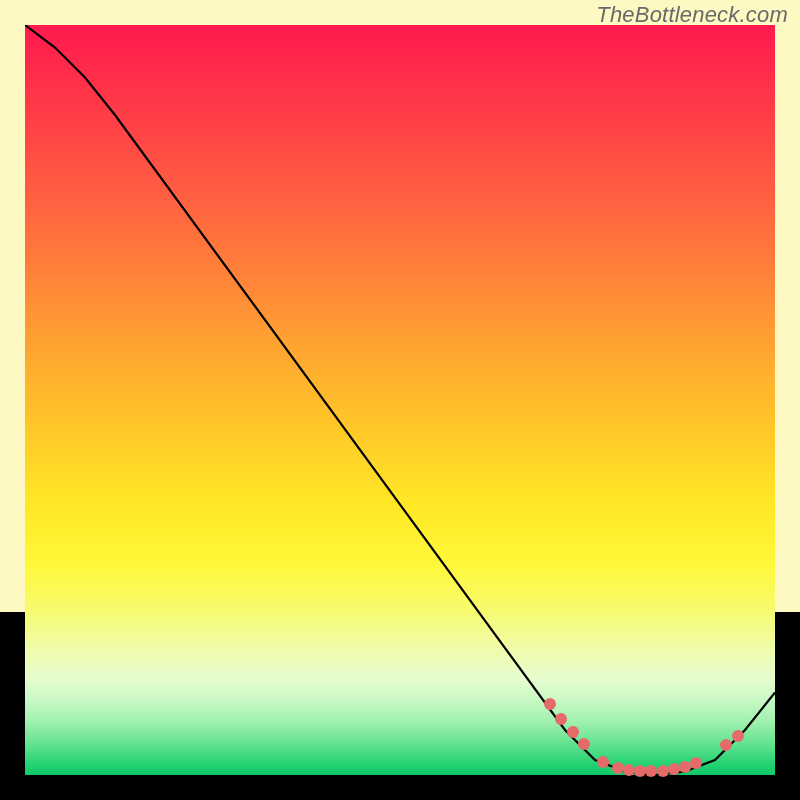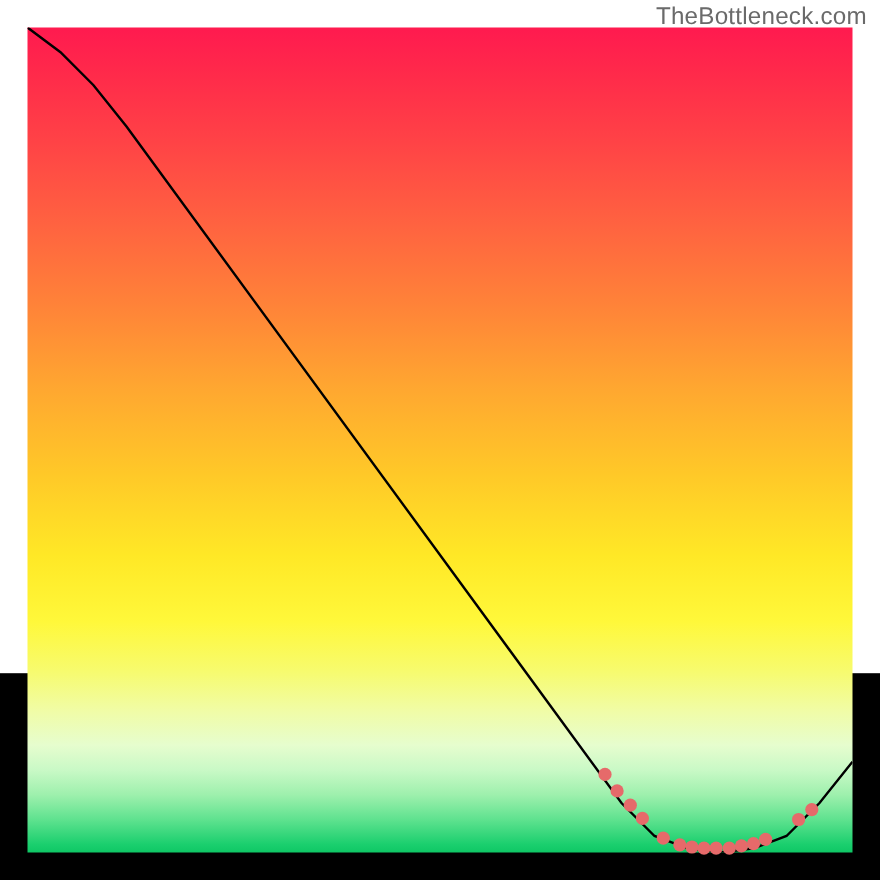--- a/index.html
+++ b/index.html
@@ -8,21 +8,22 @@
     width: 800px;
     height: 800px;
     background: #000;
     font-family: Arial, Helvetica, sans-serif;
     overflow: hidden;
   }
   .frame {
     position: relative;
     width: 800px;
     height: 612px;
-    background: #ffffff;
+    background: #fef9c3;
+    font-style: italic;
   }
   .watermark {
     position: absolute;
     top: 2px;
     right: 12px;
     color: #6a6a6a;
     font-size: 22px;
     font-weight: 500;
     letter-spacing: 0.2px;
     z-index: 5;

